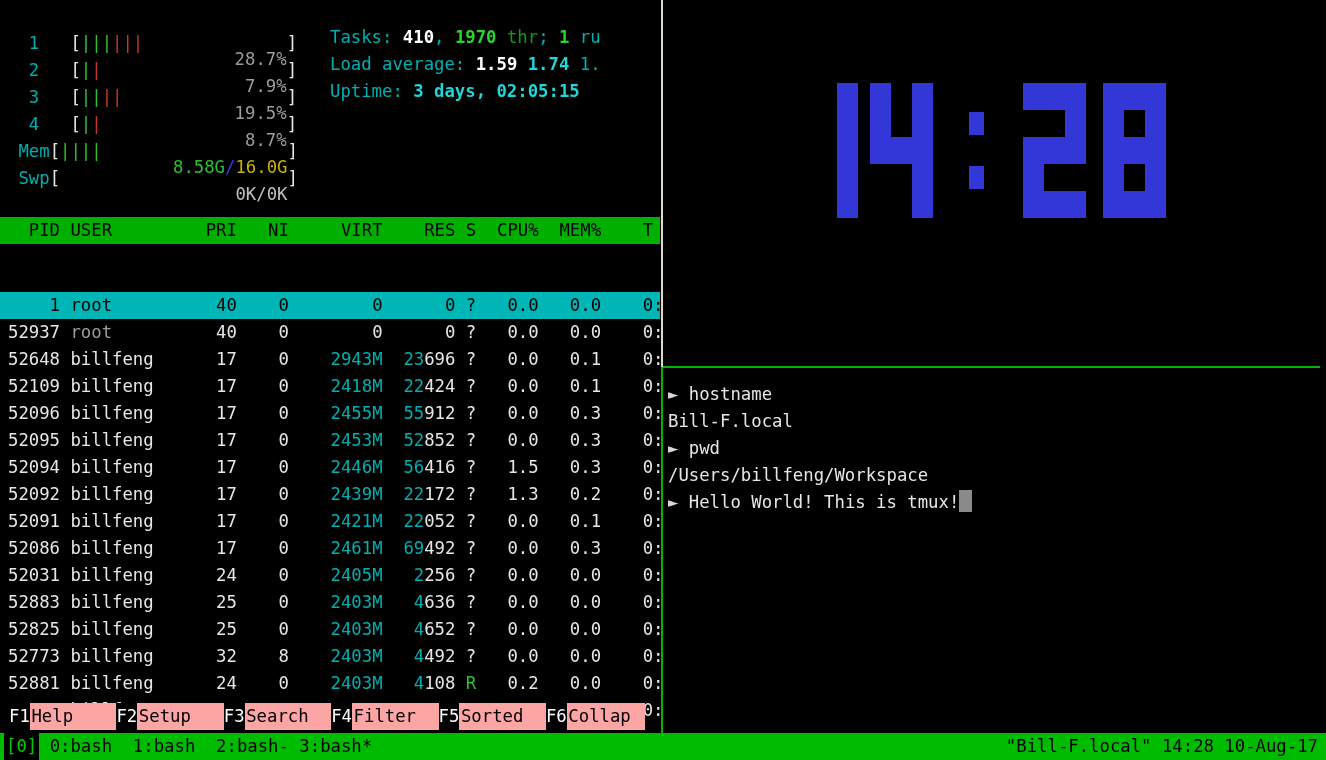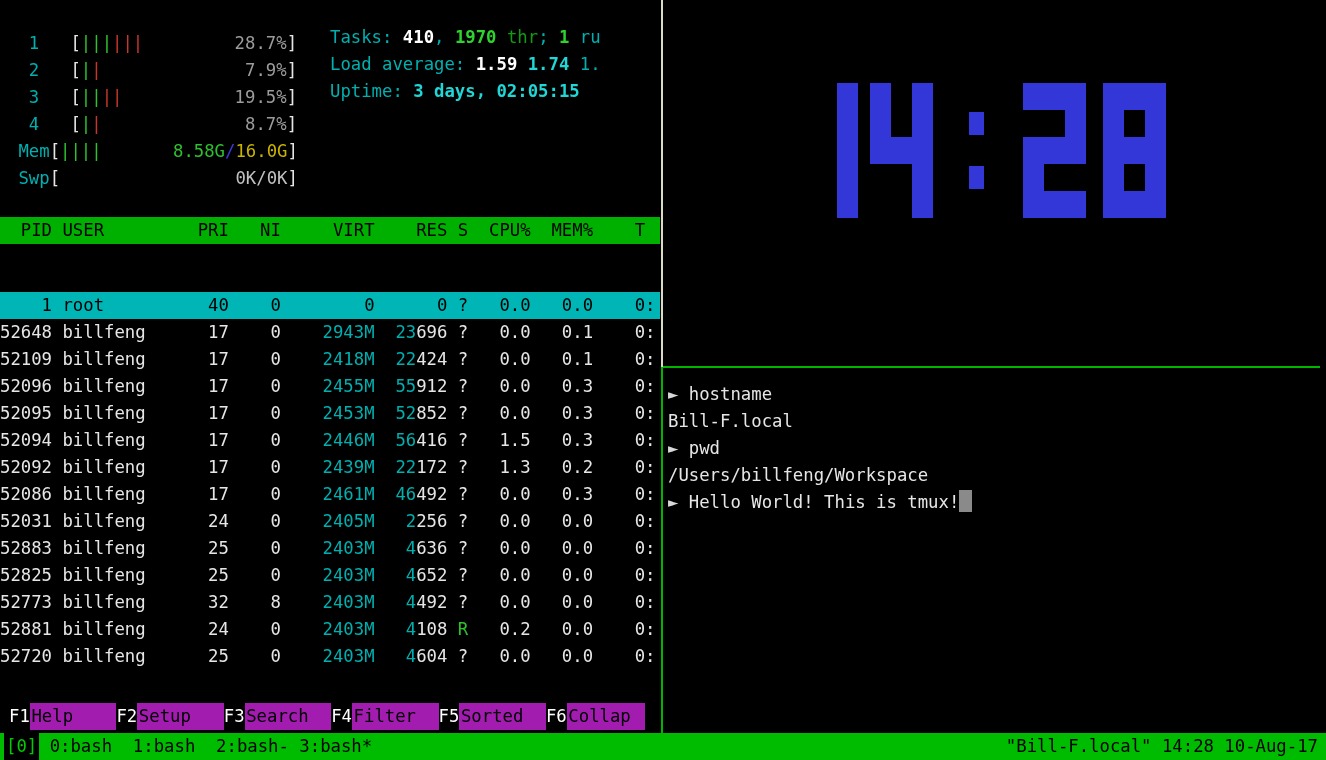--- a/index.html
+++ b/index.html
@@ -17,32 +17,32 @@
   .c-dgreen{color:#129c12} .c-red{color:#c63629}
   .c-gray{color:#9c9c9c} .c-lgray{color:#c0c0c0}
   .c-blue{color:#3a3ad9} .c-yellow{color:#c9b200}
   
   #htop-pane { position:absolute; left:0; top:0; width:660px; height:733px; overflow:hidden; }
   #meters { position:absolute; left:8px; top:30px; }
   .meter-row { height:27px; white-space:pre; }
   .meter-bar { display:inline-block; position:relative; vertical-align:top; white-space:pre; }
   .meter-bar.cpu { width:19.78ch; }
   .meter-bar.mem { width:21.86ch; }
-  .meter-right { position:absolute; right:0; top:0; white-space:pre; }
+  .meter-right { position:absolute; right:0; top:16px; white-space:pre; }
   #tasks { position:absolute; left:330px; top:24px; white-space:pre; }
   .task-line { height:27px; }
   #ptable { position:absolute; left:0; top:217px; width:660px; }
-  .prow { height:27px; white-space:pre; padding-left:0; width:660px; overflow:hidden; }
+  .prow { height:27px; white-space:pre; padding-left:8px; width:660px; overflow:hidden; }
   .prow.head { background:#00b000; }
   .prow.head span { color:#000; font-weight:normal; }
   .prow.sel { background:#00b5b5;margin-top:48px; }
   .prow.sel span { color:#000 !important; }
   #fbar { position:absolute; left:9px; top:703px; width:636px; height:27px; display:flex; overflow:hidden;text-align:center; }
   .fkey { white-space:pre; color:#fff; background:#000; flex:0 0 auto; }
-  .flabel { white-space:pre; color:#000; background:#a21caf; flex:0 0 auto; width:8.32ch; overflow:hidden; }
+  .flabel { white-space:pre; color:#000; background:#fca5a5; flex:0 0 auto; width:8.32ch; overflow:hidden; }
   .flabel.last { flex:1 1 auto; }
   
   #vborder-top { position:absolute; left:661px; top:0; width:2px; height:367px; background:#d9d9c4; }
   #vborder-bottom { position:absolute; left:661px; top:367px; width:2px; height:366px; background:#00b400; }
   #hborder { position:absolute; left:663px; top:366px; width:657px; height:2px; background:#00b400; }
   
   #clock-pane { position:absolute; left:663px; top:0; width:663px; height:366px; overflow:hidden; }
   #clock { position:absolute; left:132px; top:83px; width:510px; height:135px; }
   .clock-digit { position:absolute; top:0; width:63px; height:135px; }
   .clock-cell { position:absolute; }
@@ -69,27 +69,29 @@
       <div class="meter-row"><span class="c-cyan">  3   </span><span class="c-white">[</span><div class="meter-bar cpu"><span class="c-green">||</span><span class="c-red">||</span><span class="meter-right"><span class="c-gray">19.5%</span></span></div><span class="c-white">]</span></div>
       <div class="meter-row"><span class="c-cyan">  4   </span><span class="c-white">[</span><div class="meter-bar cpu"><span class="c-green">|</span><span class="c-red">|</span><span class="meter-right"><span class="c-gray">8.7%</span></span></div><span class="c-white">]</span></div>
       <div class="meter-row"><span class="c-cyan"> Mem</span><span class="c-white">[</span><div class="meter-bar mem"><span class="c-green">||||</span><span class="meter-right"><span class="c-green">8.58G</span><span class="c-blue">/</span><span class="c-yellow">16.0G</span></span></div><span class="c-white">]</span></div>
       <div class="meter-row"><span class="c-cyan"> Swp</span><span class="c-white">[</span><div class="meter-bar mem"><span class="meter-right"><span class="c-lgray">0K/0K</span></span></div><span class="c-white">]</span></div>
     </div>
   <div id="tasks"><div class="task-line"><span class="c-cyan">Tasks: </span><span class="c-bwhite">410</span><span class="c-cyan">, </span><span class="c-bgreen">1970</span><span class="c-dgreen"> thr</span><span class="c-cyan">; </span><span class="c-bgreen">1</span><span class="c-cyan"> ru</span></div><div class="task-line"><span class="c-cyan">Load average: </span><span class="c-bwhite">1.59 </span><span class="c-bcyan">1.74 </span><span class="c-cyan">1.</span></div><div class="task-line"><span class="c-cyan">Uptime: </span><span class="c-bcyan">3 days, 02:05:15</span></div></div>
   <div id="ptable">
     <div class="prow head" id="ptable-header"><span>  PID USER         PRI   NI     VIRT    RES S  CPU%  MEM%    T</span></div>
     <div id="ptable-rows">
         <div class="prow sel"><span class="c-white">    1 </span><span class="c-white">root      </span><span class="c-white">    40    0</span><span class="c-white">        0</span><span class="c-cyan">      </span><span class="c-white">0</span><span class="c-white"> </span><span class="c-white">?</span><span class="c-white">   0.0   0.0    0:</span></div>
+        <div class="prow"><span class="c-white">52937 </span><span class="c-gray">root      </span><span class="c-white">    40    0</span><span class="c-white">        0</span><span class="c-cyan">      </span><span class="c-white">0</span><span class="c-white"> </span><span class="c-white">?</span><span class="c-white">   0.0   0.0    0:</span></div>
         <div class="prow"><span class="c-white">52648 </span><span class="c-white">billfeng  </span><span class="c-white">    17    0</span><span class="c-cyan">    2943M</span><span class="c-cyan">  23</span><span class="c-white">696</span><span class="c-white"> </span><span class="c-white">?</span><span class="c-white">   0.0   0.1    0:</span></div>
         <div class="prow"><span class="c-white">52109 </span><span class="c-white">billfeng  </span><span class="c-white">    17    0</span><span class="c-cyan">    2418M</span><span class="c-cyan">  22</span><span class="c-white">424</span><span class="c-white"> </span><span class="c-white">?</span><span class="c-white">   0.0   0.1    0:</span></div>
         <div class="prow"><span class="c-white">52096 </span><span class="c-white">billfeng  </span><span class="c-white">    17    0</span><span class="c-cyan">    2455M</span><span class="c-cyan">  55</span><span class="c-white">912</span><span class="c-white"> </span><span class="c-white">?</span><span class="c-white">   0.0   0.3    0:</span></div>
         <div class="prow"><span class="c-white">52095 </span><span class="c-white">billfeng  </span><span class="c-white">    17    0</span><span class="c-cyan">    2453M</span><span class="c-cyan">  52</span><span class="c-white">852</span><span class="c-white"> </span><span class="c-white">?</span><span class="c-white">   0.0   0.3    0:</span></div>
         <div class="prow"><span class="c-white">52094 </span><span class="c-white">billfeng  </span><span class="c-white">    17    0</span><span class="c-cyan">    2446M</span><span class="c-cyan">  56</span><span class="c-white">416</span><span class="c-white"> </span><span class="c-white">?</span><span class="c-white">   1.5   0.3    0:</span></div>
         <div class="prow"><span class="c-white">52092 </span><span class="c-white">billfeng  </span><span class="c-white">    17    0</span><span class="c-cyan">    2439M</span><span class="c-cyan">  22</span><span class="c-white">172</span><span class="c-white"> </span><span class="c-white">?</span><span class="c-white">   1.3   0.2    0:</span></div>
-        <div class="prow"><span class="c-white">52086 </span><span class="c-white">billfeng  </span><span class="c-white">    17    0</span><span class="c-cyan">    2461M</span><span class="c-cyan">  46</span><span class="c-white">492</span><span class="c-white"> </span><span class="c-white">?</span><span class="c-white">   0.0   0.3    0:</span></div>
+        <div class="prow"><span class="c-white">52091 </span><span class="c-white">billfeng  </span><span class="c-white">    17    0</span><span class="c-cyan">    2421M</span><span class="c-cyan">  22</span><span class="c-white">052</span><span class="c-white"> </span><span class="c-white">?</span><span class="c-white">   0.0   0.1    0:</span></div>
+        <div class="prow"><span class="c-white">52086 </span><span class="c-white">billfeng  </span><span class="c-white">    17    0</span><span class="c-cyan">    2461M</span><span class="c-cyan">  69</span><span class="c-white">492</span><span class="c-white"> </span><span class="c-white">?</span><span class="c-white">   0.0   0.3    0:</span></div>
         <div class="prow"><span class="c-white">52031 </span><span class="c-white">billfeng  </span><span class="c-white">    24    0</span><span class="c-cyan">    2405M</span><span class="c-cyan">   2</span><span class="c-white">256</span><span class="c-white"> </span><span class="c-white">?</span><span class="c-white">   0.0   0.0    0:</span></div>
         <div class="prow"><span class="c-white">52883 </span><span class="c-white">billfeng  </span><span class="c-white">    25    0</span><span class="c-cyan">    2403M</span><span class="c-cyan">   4</span><span class="c-white">636</span><span class="c-white"> </span><span class="c-white">?</span><span class="c-white">   0.0   0.0    0:</span></div>
         <div class="prow"><span class="c-white">52825 </span><span class="c-white">billfeng  </span><span class="c-white">    25    0</span><span class="c-cyan">    2403M</span><span class="c-cyan">   4</span><span class="c-white">652</span><span class="c-white"> </span><span class="c-white">?</span><span class="c-white">   0.0   0.0    0:</span></div>
         <div class="prow"><span class="c-white">52773 </span><span class="c-white">billfeng  </span><span class="c-white">    32    8</span><span class="c-cyan">    2403M</span><span class="c-cyan">   4</span><span class="c-white">492</span><span class="c-white"> </span><span class="c-white">?</span><span class="c-white">   0.0   0.0    0:</span></div>
         <div class="prow"><span class="c-white">52881 </span><span class="c-white">billfeng  </span><span class="c-white">    24    0</span><span class="c-cyan">    2403M</span><span class="c-cyan">   4</span><span class="c-white">108</span><span class="c-white"> </span><span class="c-green">R</span><span class="c-white">   0.2   0.0    0:</span></div>
         <div class="prow"><span class="c-white">52720 </span><span class="c-white">billfeng  </span><span class="c-white">    25    0</span><span class="c-cyan">    2403M</span><span class="c-cyan">   4</span><span class="c-white">604</span><span class="c-white"> </span><span class="c-white">?</span><span class="c-white">   0.0   0.0    0:</span></div>
       </div>
   </div>
   <div id="fbar">
       <span class="fkey">F1</span>

